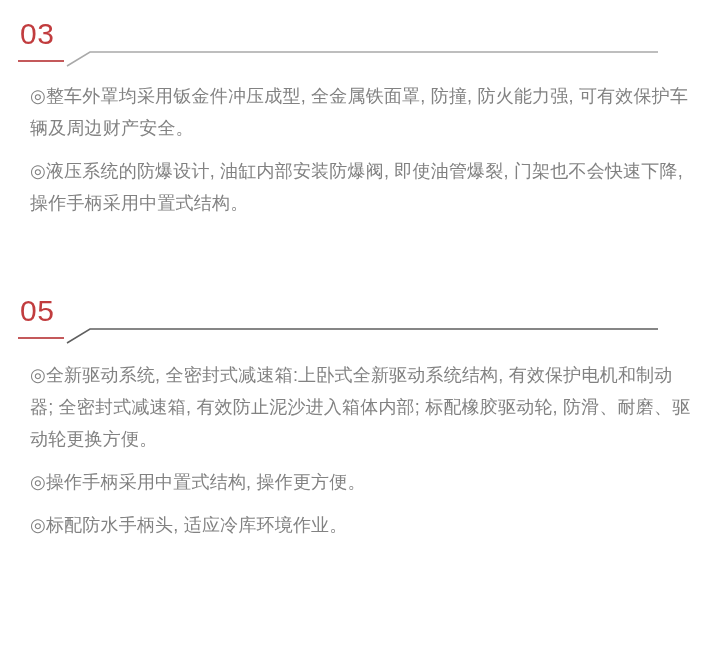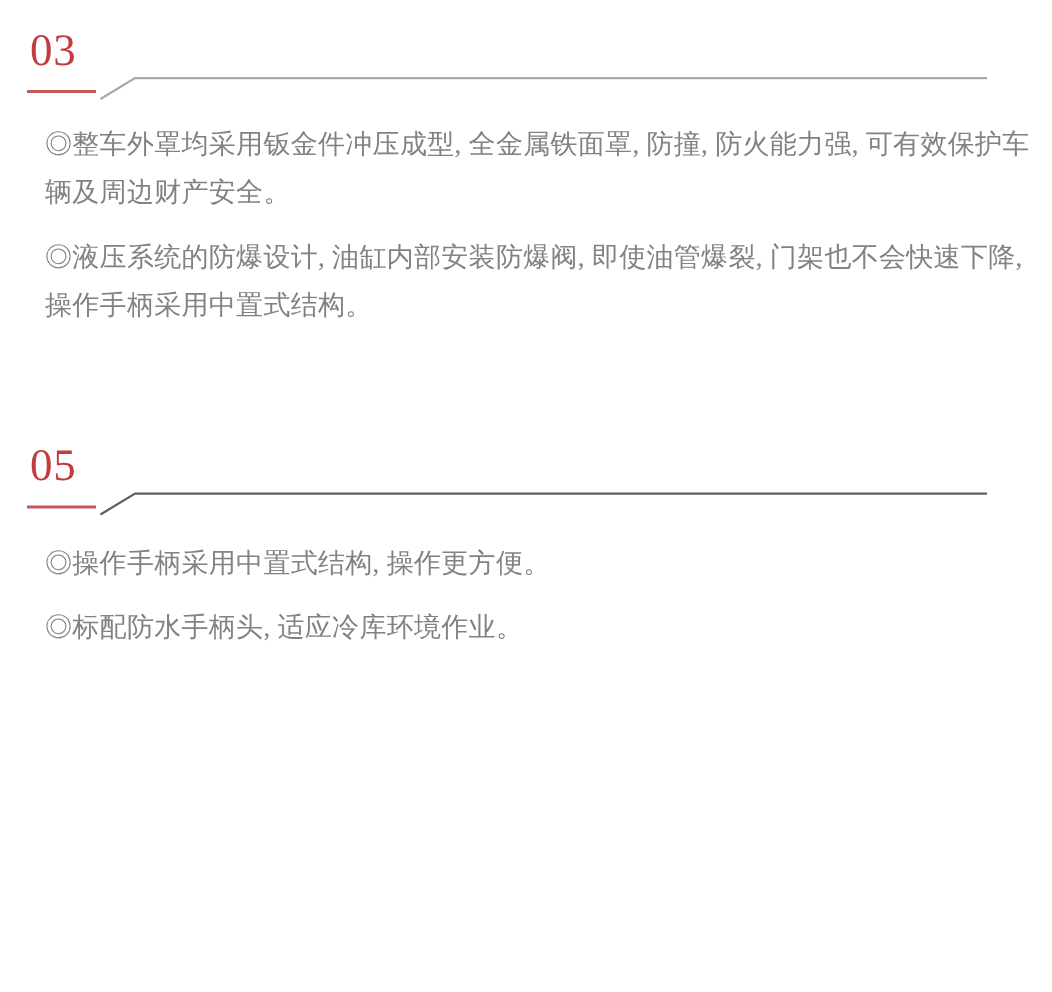--- a/index.html
+++ b/index.html
@@ -9,21 +9,21 @@
     --line-light:#a9a9a9;
     --line-dark:#5f5f5f;
     --bg:#ffffff;
   }
   html,body{margin:0;padding:0;background:var(--bg);}
   .page{
     width:701px;height:661px;position:relative;background:var(--bg);
     font-family:"Liberation Sans","DejaVu Sans",sans-serif;
     overflow:hidden;box-sizing:border-box;padding-top:22px;
   }
-  .feature-section{position:relative;font-family:Liberation Serif, serif;}
+  .feature-section{position:relative;}
   .section-header{position:relative;height:46px;margin-left:20px;}
   .section-number{
     position:absolute;left:0;top:-3px;
     font-size:30px;line-height:1;color:var(--number-red);
     letter-spacing:0.5px;font-weight:400;
   }
   .number-underline{
     position:absolute;left:-2px;top:38px;width:46px;height:2px;
     background:var(--underline-red);
   }
@@ -57,18 +57,19 @@
 
   <section class="feature-section section-04">
     <div class="section-header">
       <span class="section-number">05</span>
       <span class="number-underline"></span>
       <svg class="header-line-svg" width="600" height="46" viewBox="0 0 600 46">
         <polyline points="3,42 26,28 594,28" fill="none" stroke-width="1.5" stroke="#5f5f5f"></polyline>
       </svg>
     </div>
     <div class="section-body">
+      <p class="para">◎全新驱动系统, 全密封式减速箱:上卧式全新驱动系统结构, 有效保护电机和制动器; 全密封式减速箱, 有效防止泥沙进入箱体内部; 标配橡胶驱动轮, 防滑、耐磨、驱动轮更换方便。</p>
       <p class="para">◎操作手柄采用中置式结构, 操作更方便。</p>
       <p class="para">◎标配防水手柄头, 适应冷库环境作业。</p>
     </div>
   </section>
 
 </div>
 
 </body></html>

